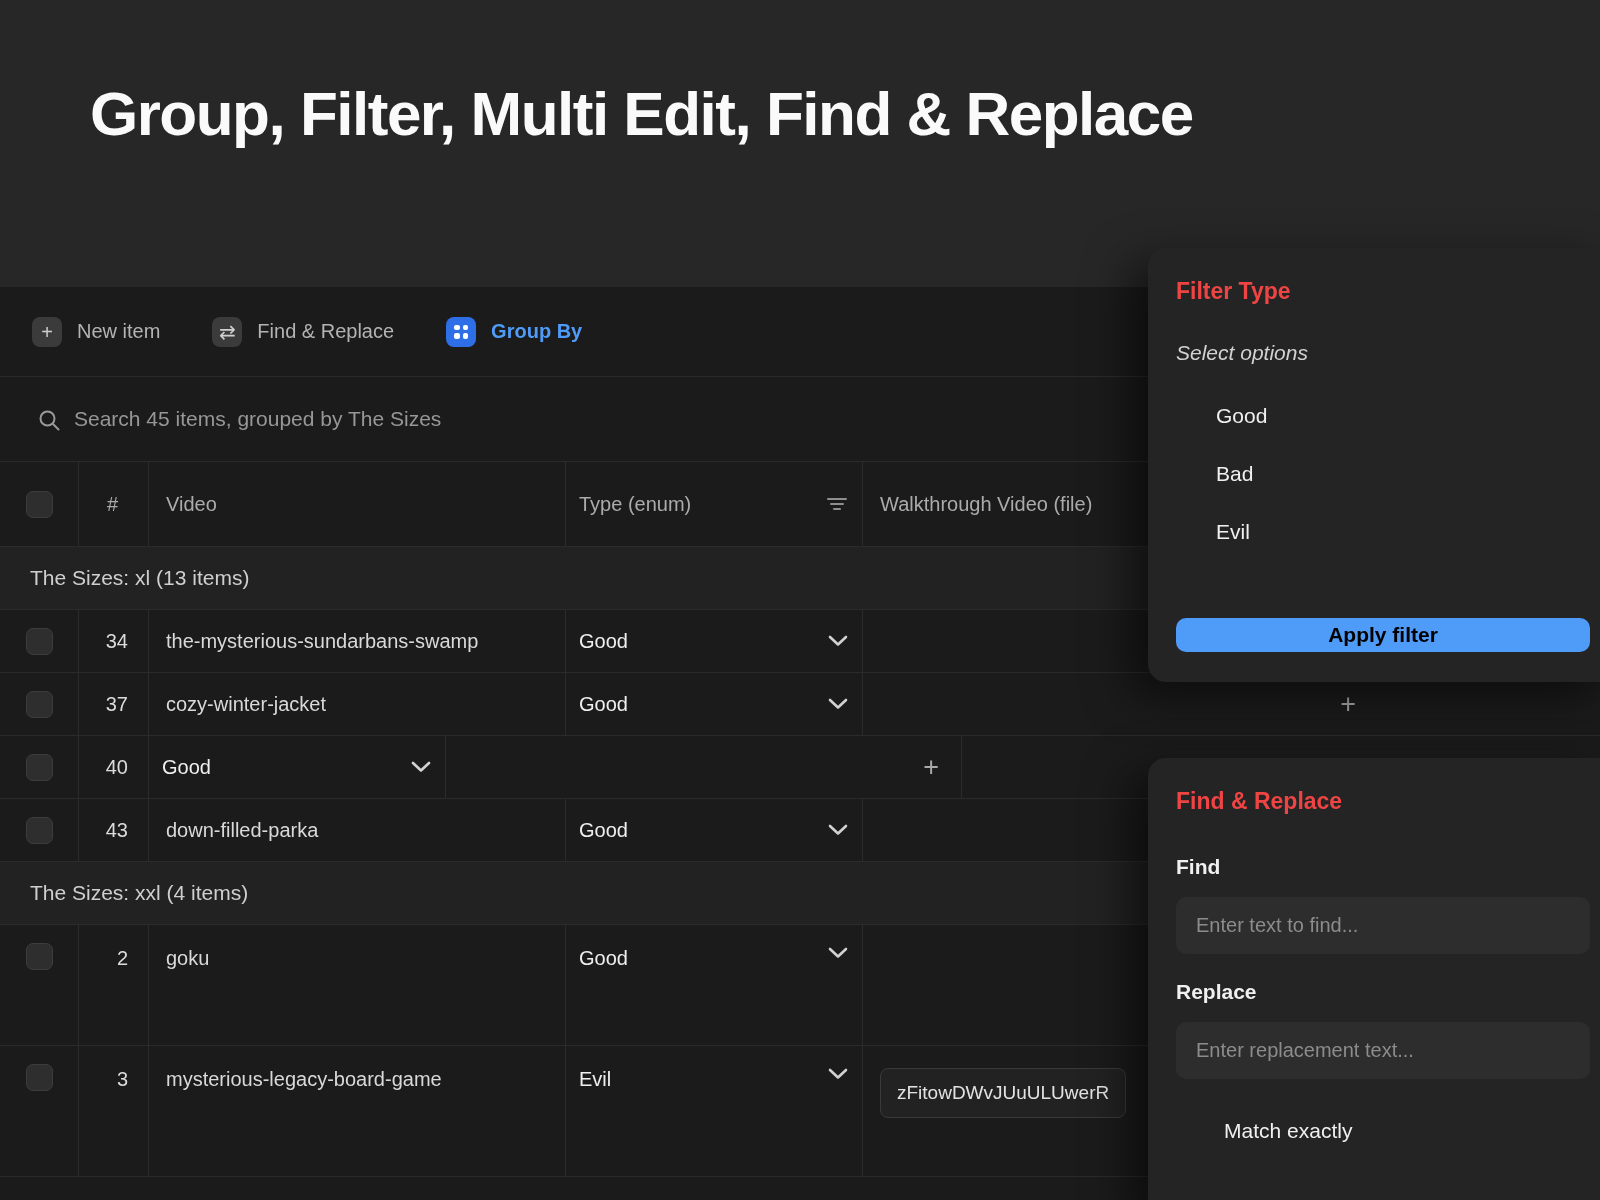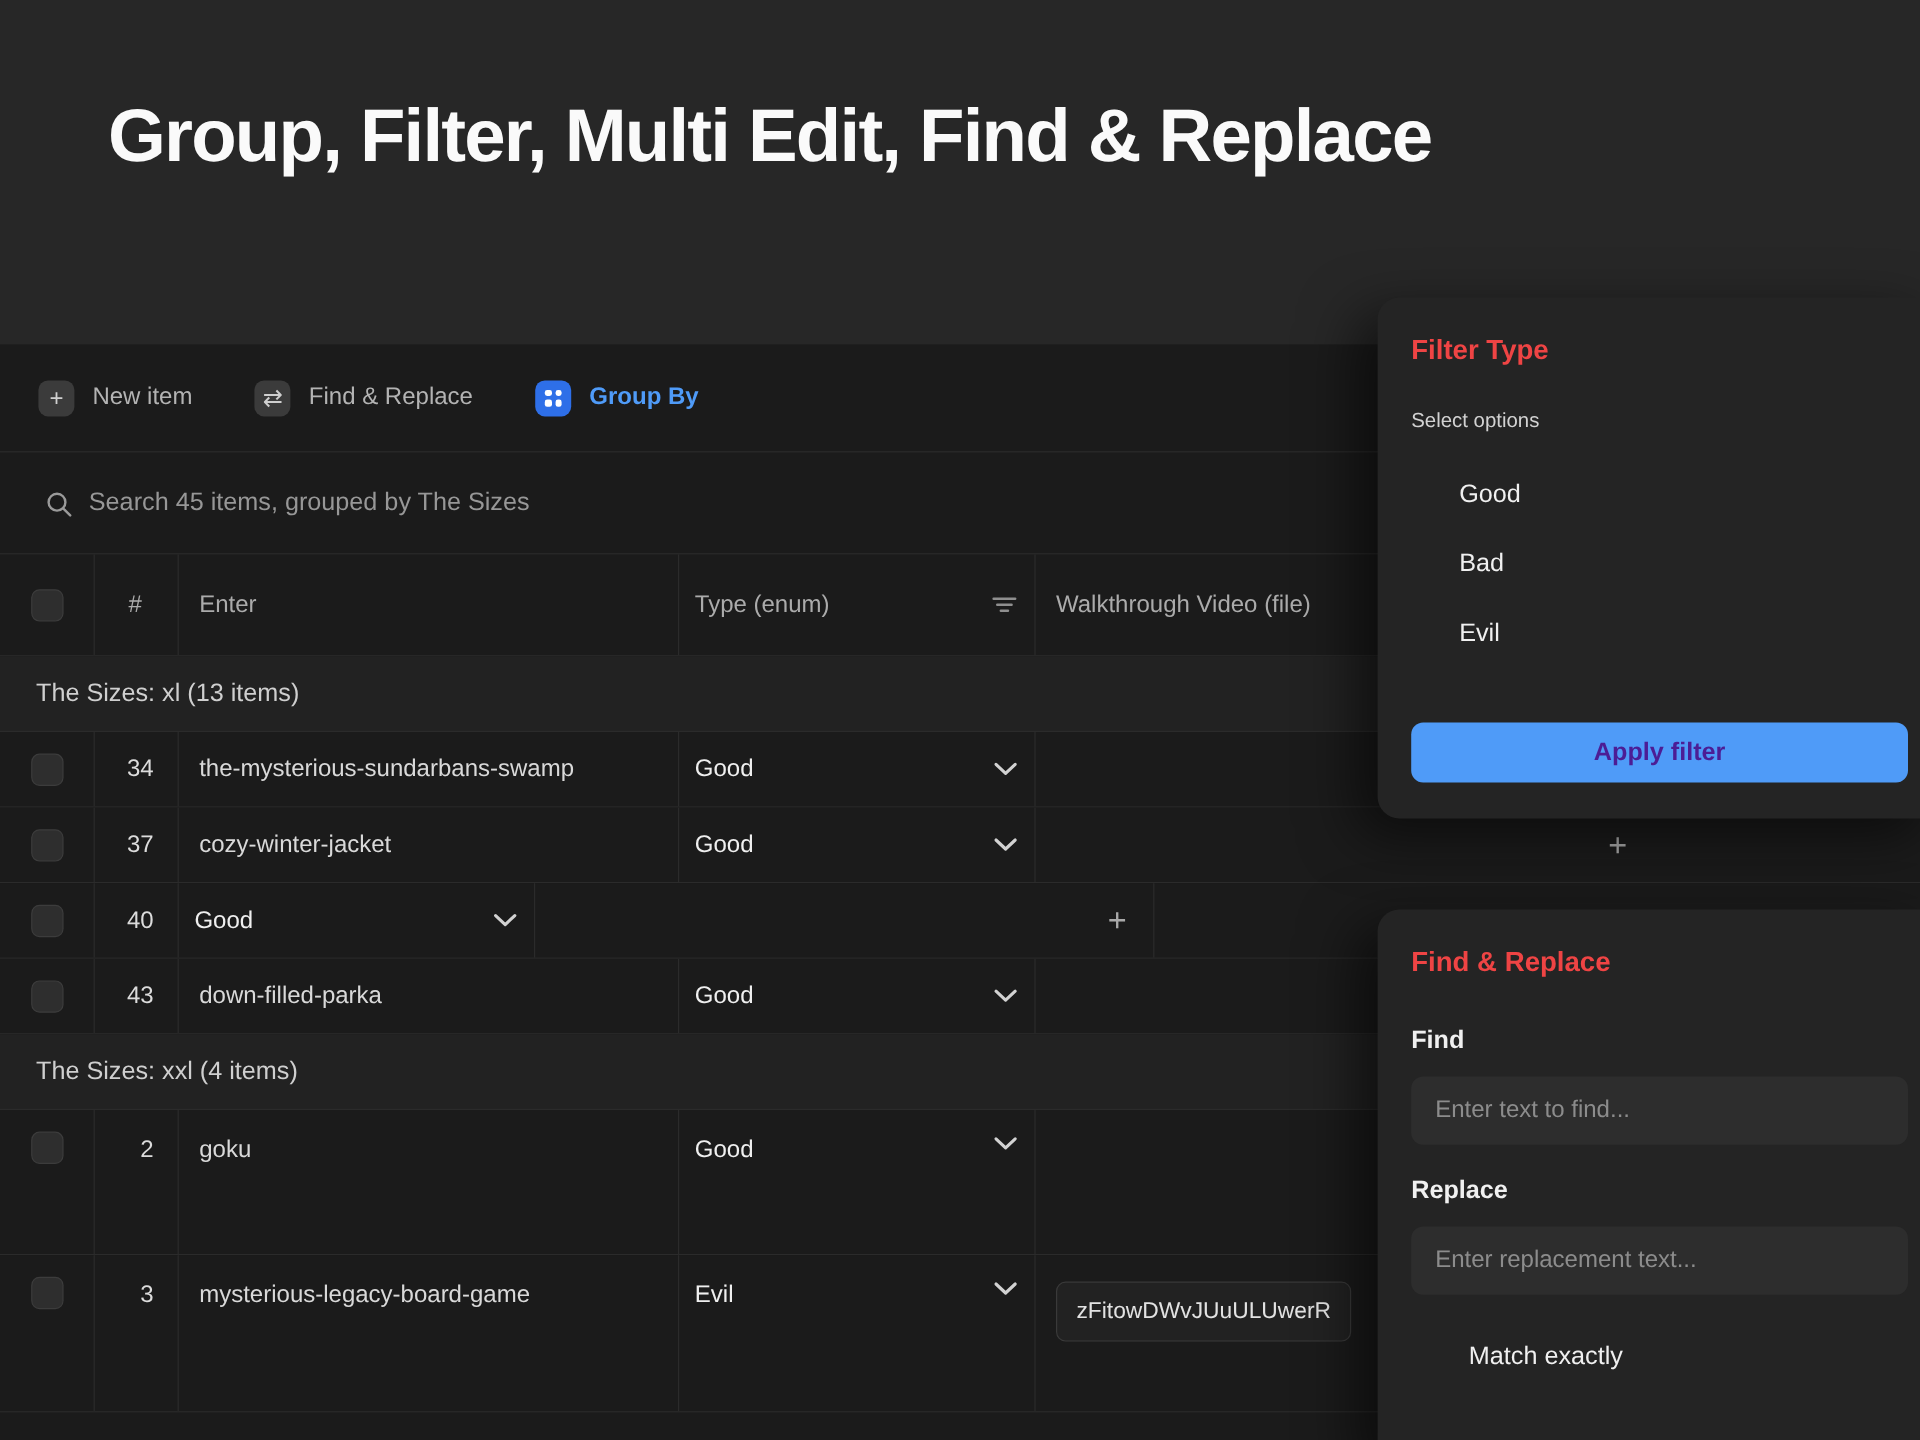--- a/index.html
+++ b/index.html
@@ -131,33 +131,33 @@
     box-shadow: -18px 14px 46px rgba(0,0,0,0.55);
     z-index: 5;
     padding: 30px 28px;
   }
   .panel-filter {
     left: 1148px; top: 248px;
     width: 470px; height: 434px;
     display: flex; flex-direction: column;
   }
   .panel-title { font-size: 23px; font-weight: 700; color: #ef4444; }
-  .panel-sub { font-size: 17px; color: #d2d2d2; margin-top: 36px; }
+  .panel-sub { font-size: 21px; color: #d2d2d2; margin-top: 36px; font-style: italic; }
   .option-list { margin-top: 22px; display: flex; flex-direction: column; }
   .option-item {
     padding: 17px 0 17px 40px;
     font-size: 21px; color: #f0f0f0;
     cursor: pointer;
   }
   .apply-btn {
     margin-top: auto;
-    height: 50px;
+    height: 34px;
     border: none; border-radius: 10px;
     background: #4f9bf8;
-    color: #4c1d95; font-size: 21px; font-weight: 700;
+    color: #000000; font-size: 21px; font-weight: 700;
     font-family: "Liberation Sans", sans-serif;
     cursor: pointer;
   }
 
   .panel-find {
     left: 1148px; top: 758px;
     width: 470px; height: 460px;
   }
   .field-label { font-size: 21px; font-weight: 700; color: #f0f0f0; }
   .find-title { margin-bottom: 40px; }
@@ -212,21 +212,21 @@
       <line x1="16" y1="16" x2="21.5" y2="21.5" stroke="#9a9a9a" stroke-width="2" stroke-linecap="round"></line>
     </svg>
     <input type="text" placeholder="Search 45 items, grouped by The Sizes" style="">
   </div>
 
   <div class="row header-row">
     <div class="cell c-check">
       <span class="checkbox"></span>
     </div>
     <div class="cell c-id">#</div>
-    <div class="cell c-slug">Enter</div>
+    <div class="cell c-slug">Video</div>
     <div class="cell c-type">
       <span>Type (enum)</span>
       <svg class="filter-lines" width="22" height="16" viewBox="0 0 22 16">
         <line x1="2" y1="3" x2="20" y2="3" stroke="#8f8f8f" stroke-width="2" stroke-linecap="round"></line>
         <line x1="5" y1="8" x2="17" y2="8" stroke="#8f8f8f" stroke-width="2" stroke-linecap="round"></line>
         <line x1="8" y1="13" x2="14" y2="13" stroke="#8f8f8f" stroke-width="2" stroke-linecap="round"></line>
       </svg>
     </div>
     <div class="cell c-video">
       <span>Walkthrough Video (file)</span>

